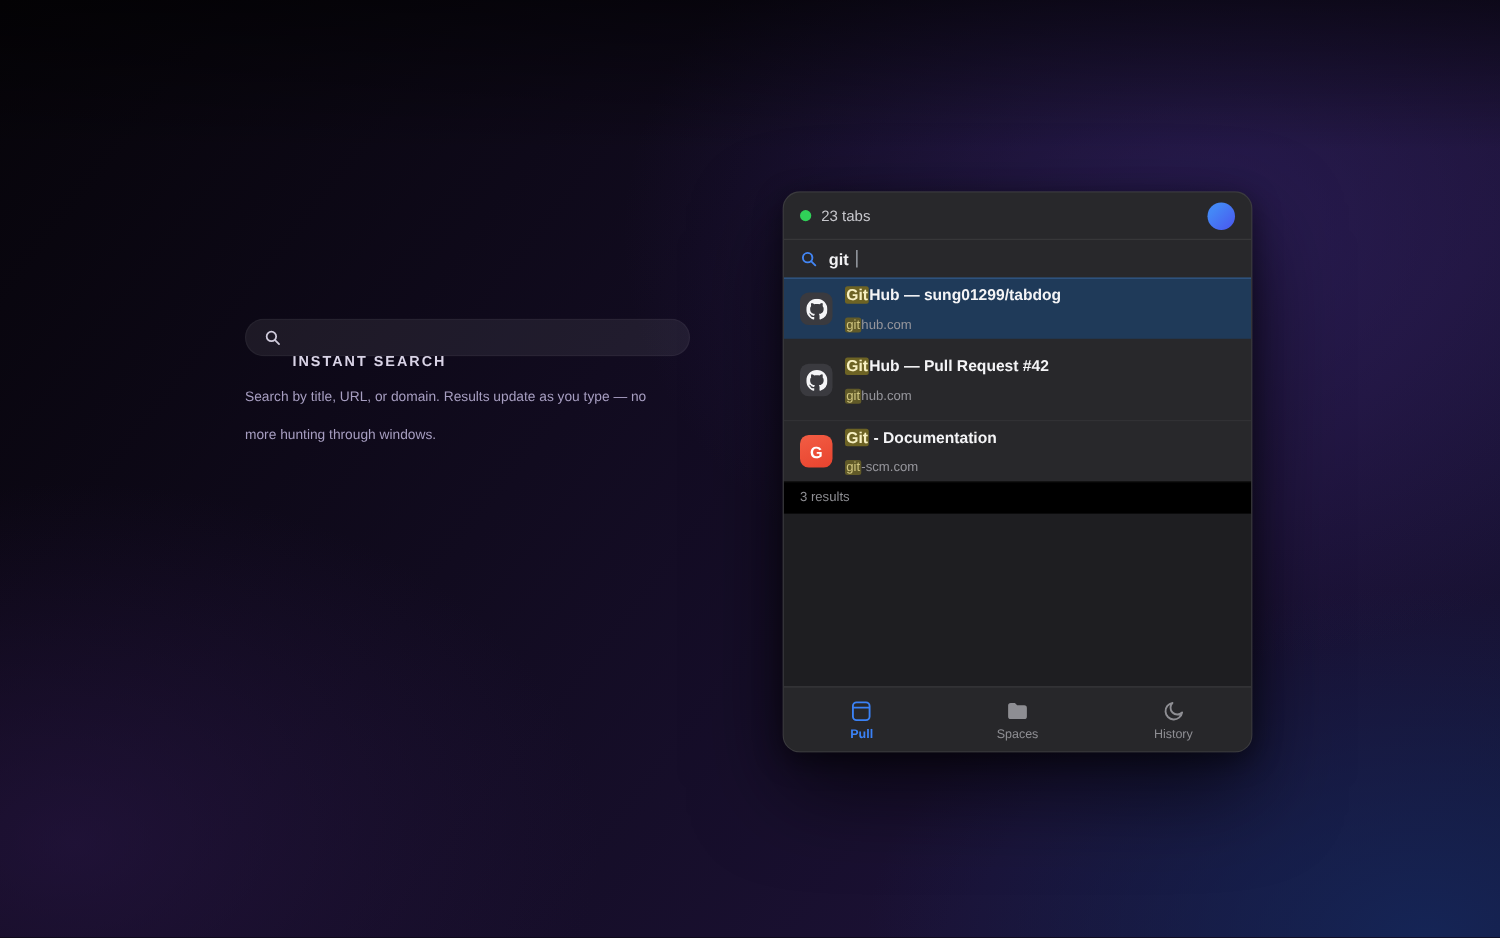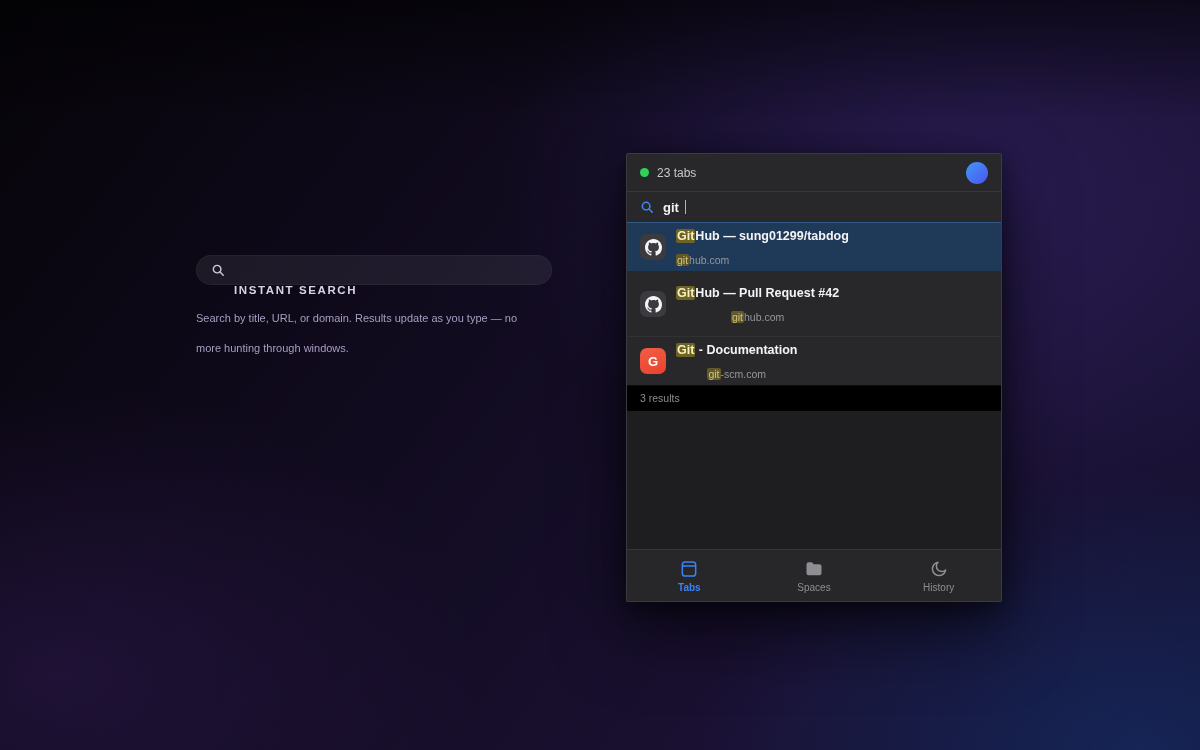--- a/index.html
+++ b/index.html
@@ -45,21 +45,21 @@
     font-size: 11px; line-height: 30px; color: #a79ec1;
   }
 
   
   .window {
     position: absolute; left: 626px; top: 153px;
     width: 376px; height: 449px;
     display: flex; flex-direction: column;
     background: #28282b;
     border: 1px solid rgba(255,255,255,0.09);
-    border-radius: 2px;
+    border-radius: 14px;
     box-shadow: 0 30px 70px rgba(0,0,0,0.6), 0 6px 22px rgba(0,0,0,0.45);
     overflow: hidden;
   }
 
   .win-header {
     flex: 0 0 38px;
     display: flex; align-items: center; gap: 8px;
     padding: 0 13px;
     border-bottom: 1px solid rgba(255,255,255,0.07);
   }
@@ -84,21 +84,21 @@
     margin-left: 6px; background: #aeb4bd;
   }
 
   .results { flex: 0 0 auto; display: flex; flex-direction: column; gap: 8px; }
   .row {
     height: 49px;
     display: flex; align-items: center; gap: 10px;
     padding: 0 13px;
     cursor: pointer;
   }
-  .row + .row { border-top: 1px solid rgba(255,255,255,0.045); text-align: center; }
+  .row + .row { border-top: 1px solid rgba(255,255,255,0.045); }
   .row.selected { background: #1f3a59; border-top: 1px solid rgba(90,150,230,0.35); }
   .row.selected + .row { border-top: 1px solid rgba(255,255,255,0.0); }
 
   .ricon {
     flex: 0 0 26px; width: 26px; height: 26px;
     border-radius: 7px;
     display: flex; align-items: center; justify-content: center;
   }
   .ricon.gh { background: #3a3a3f; }
   .ricon.gh svg { width: 17px; height: 17px; fill: #f5f5f7; }
@@ -221,21 +221,21 @@
     </div>
 
     <div class="empty-area"></div>
 
     <div class="win-footer">
       <button class="foot-tab active">
         <svg viewBox="0 0 24 24" fill="none" stroke="#3b82f6" stroke-width="1.8" stroke-linecap="round">
           <rect x="4" y="3.5" width="16" height="17" rx="3.5"></rect>
           <line x1="4.5" y1="8.5" x2="19.5" y2="8.5"></line>
         </svg>
-        <span class="flabel">Tabs</span>
+        <span class="flabel">Pull</span>
       </button>
       <button class="foot-tab">
         <svg viewBox="0 0 24 24" fill="#8e8e93">
           <path d="M3 6.5A2.5 2.5 0 0 1 5.5 4h4l2.2 2.3h6.8A2.5 2.5 0 0 1 21 8.8v8.2a2.5 2.5 0 0 1-2.5 2.5h-13A2.5 2.5 0 0 1 3 17z"></path>
         </svg>
         <span class="flabel">Spaces</span>
       </button>
       <button class="foot-tab">
         <svg viewBox="0 0 24 24" fill="none" stroke="#8e8e93" stroke-width="1.8" stroke-linejoin="round">
           <path d="M20 13.2A8 8 0 1 1 10.8 4 6.3 6.3 0 0 0 20 13.2z"></path>

